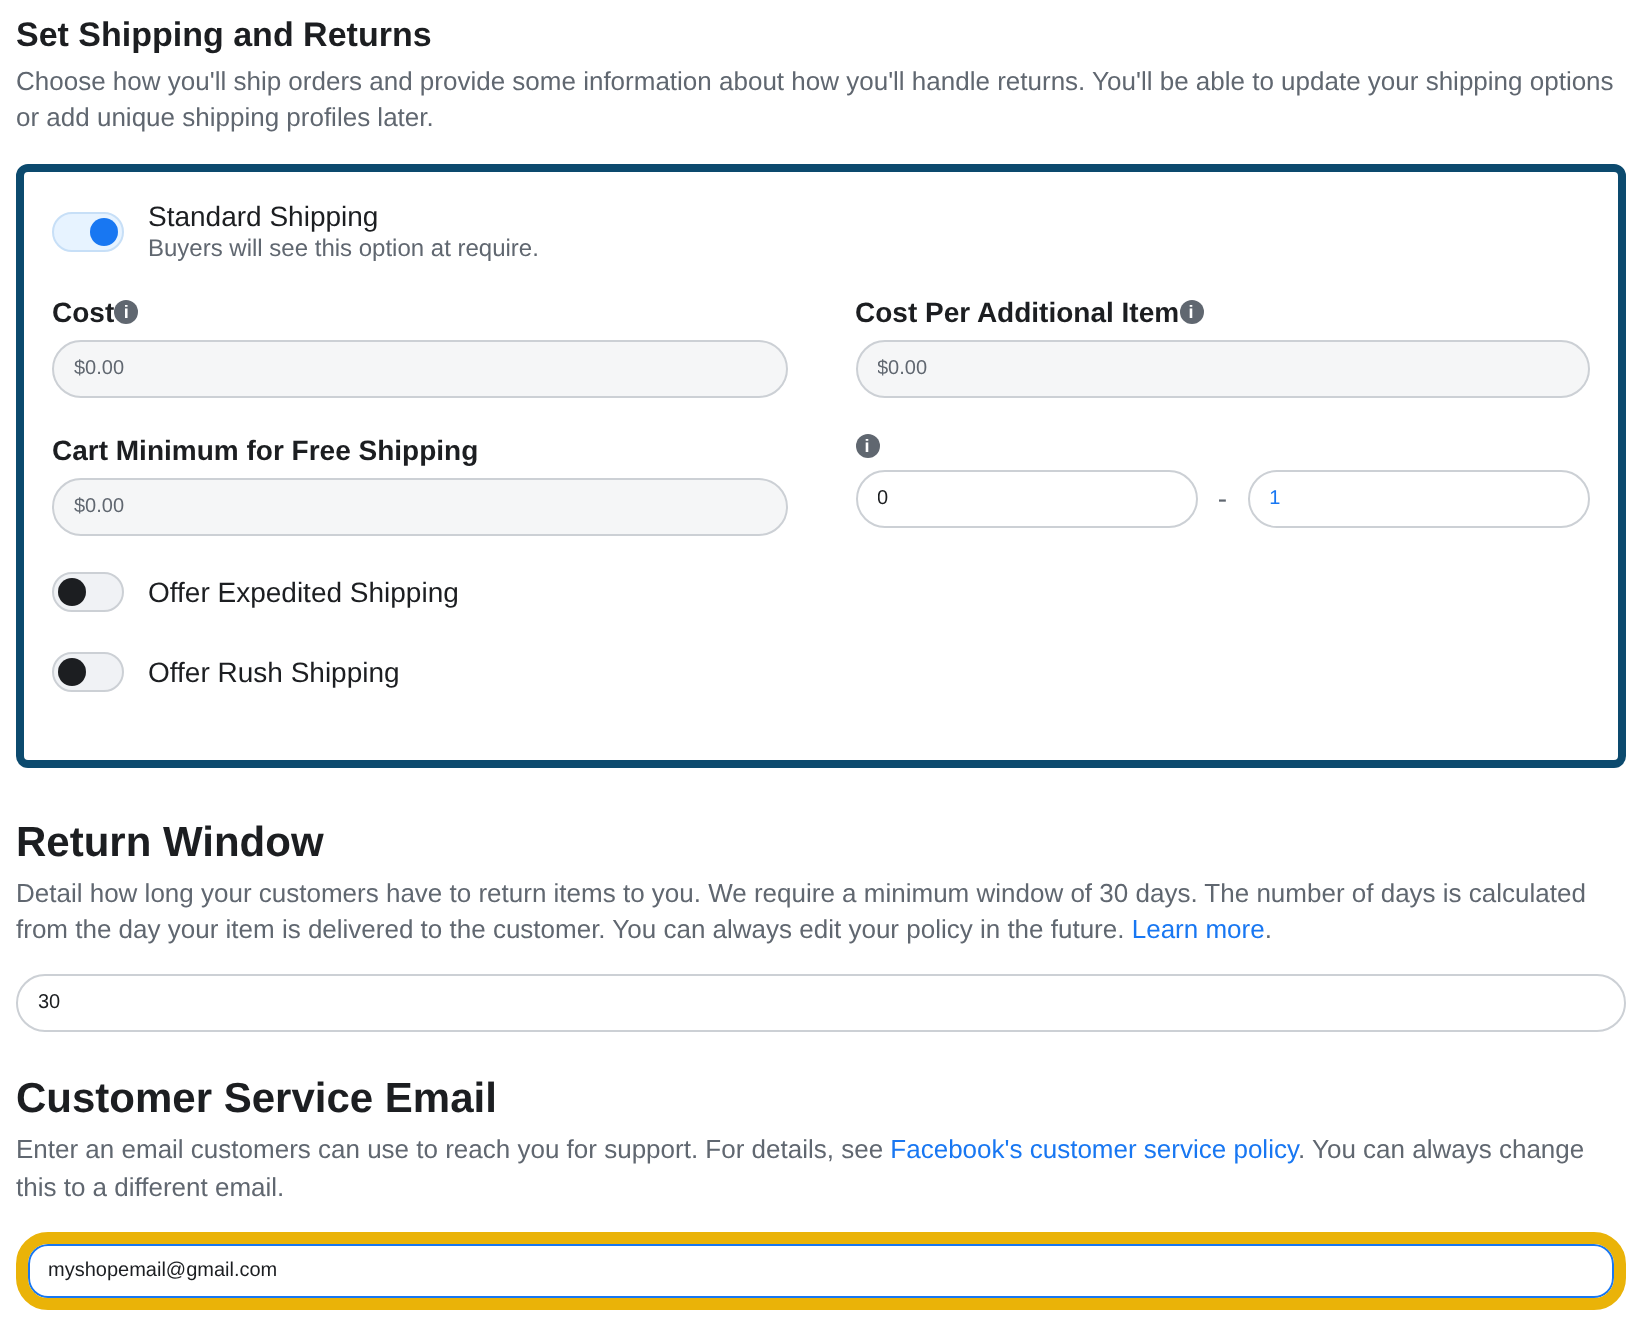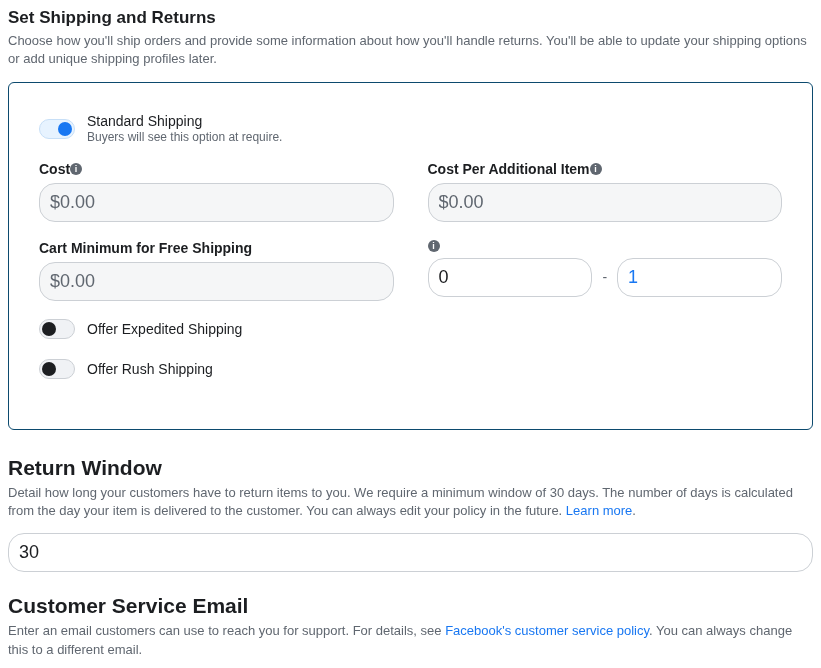--- a/index.html
+++ b/index.html
@@ -17,23 +17,23 @@
       color: #1c1e21;
       margin-bottom: 4px;
     }
     .section-desc {
       font-size: 13px;
       color: #606770;
       line-height: 1.4;
       margin-bottom: 14px;
     }
     .card {
-      border: 1px solid #0c4a6e;
+      border: 4px solid #0c4a6e;
       border-radius: 6px;
-      padding: 30px;
+      padding: 14px;
       margin-bottom: 26px;
     }
     .shipping-header {
       display: flex;
       align-items: center;
       margin-bottom: 16px;
     }
     .toggle {
       width: 36px;
       height: 20px;
@@ -106,21 +106,21 @@
       font-weight: bold;
       align-items: center;
       justify-content: center;
       font-style: normal;
     }
     .text-input {
       width: 100%;
       padding: 8px 10px;
       border: 1px solid #ccd0d5;
       border-radius: 16px;
-      font-size: 18px;
+      font-size: 10px;
       color: #1c1e21;
       background: #fff;
     }
     .text-input.light {
       background: #f5f6f7;
       color: #606770;
     }
     .text-input.focused {
       border: 6px solid #eab308;
       box-shadow: 0 0 0 1px #1877f2 inset;

